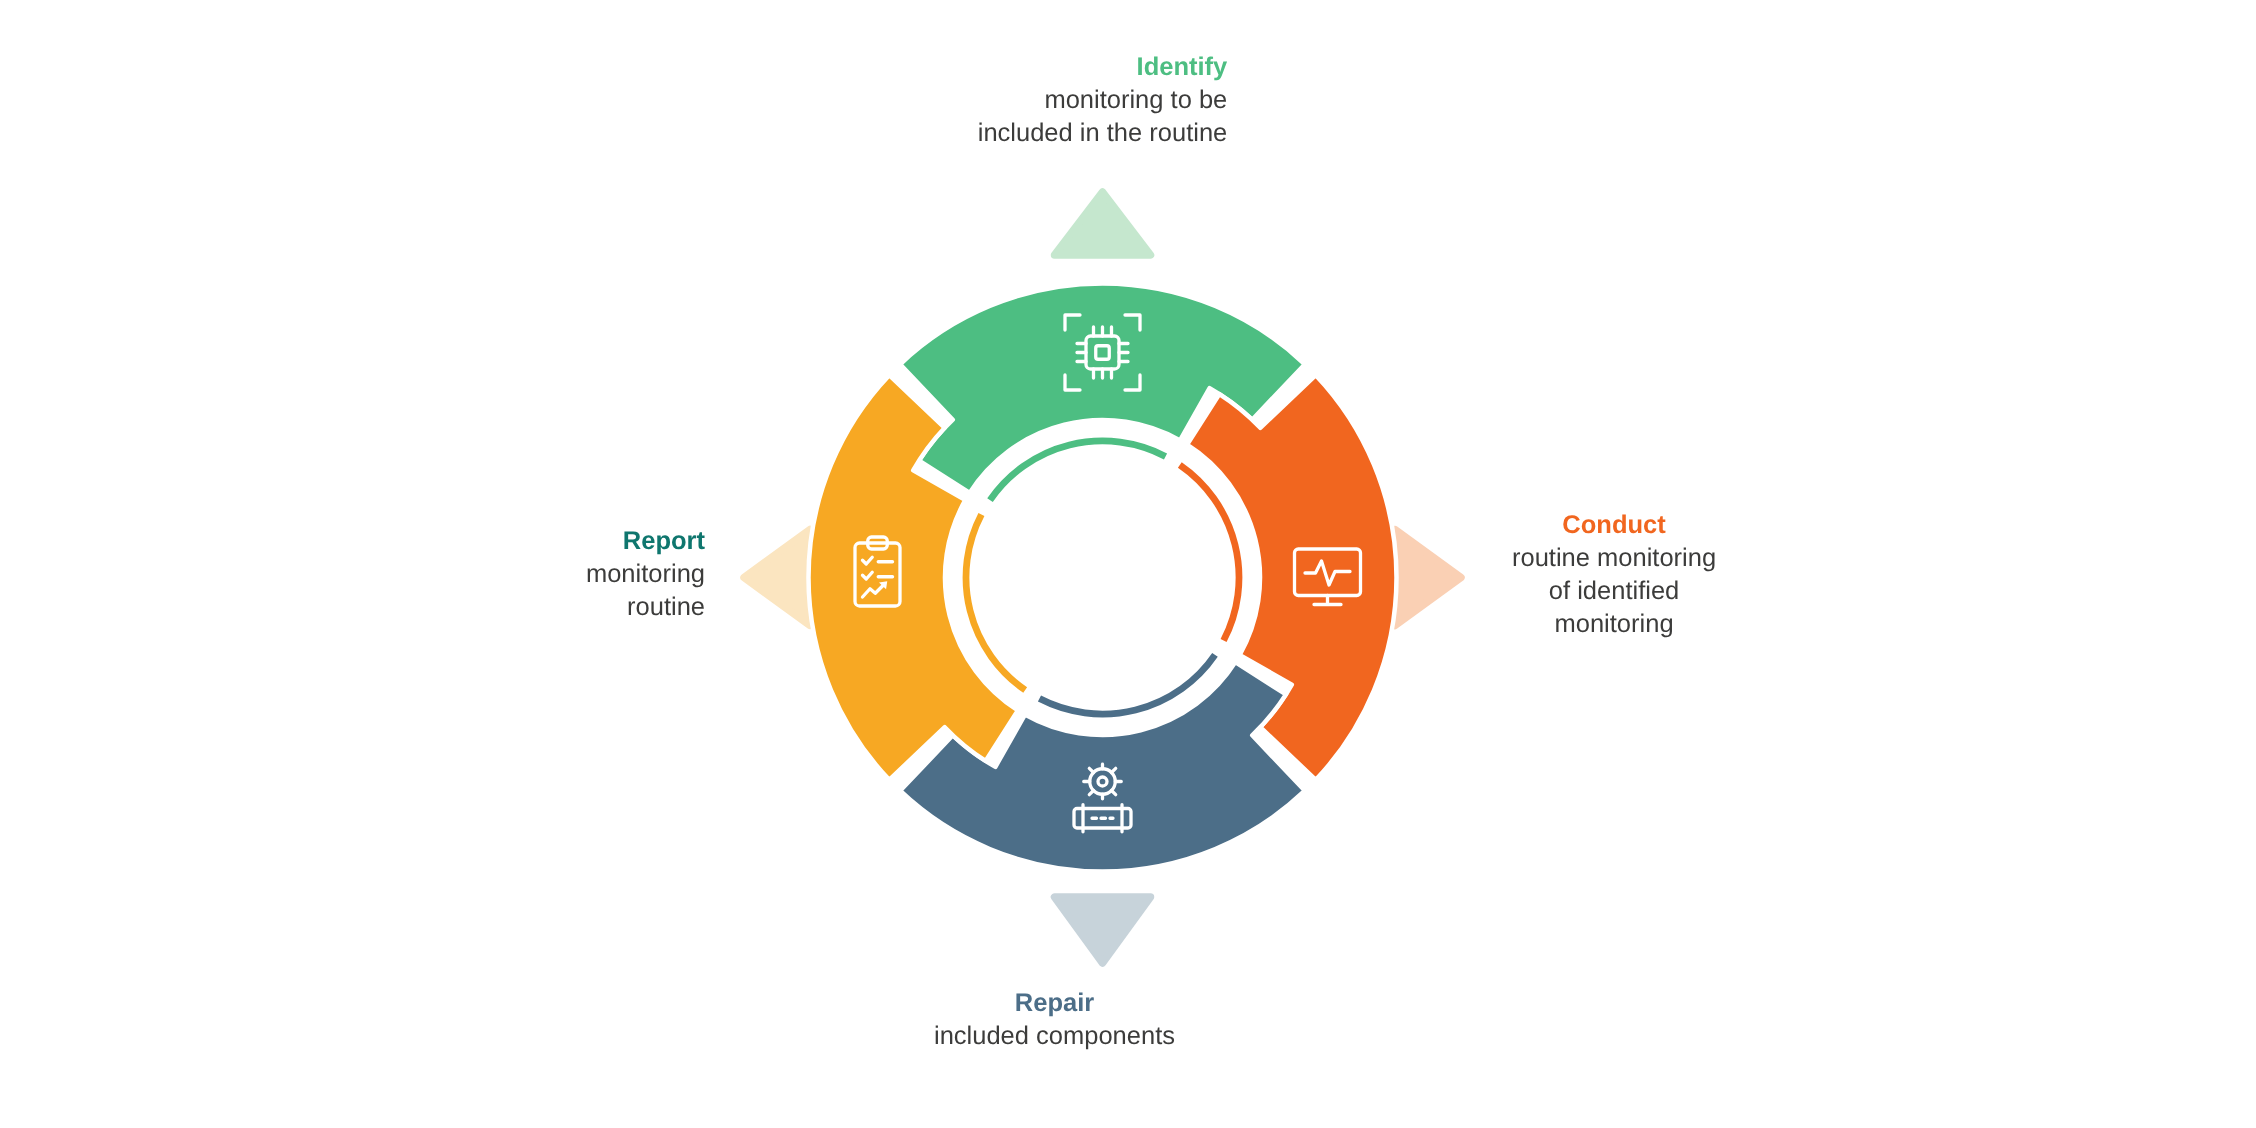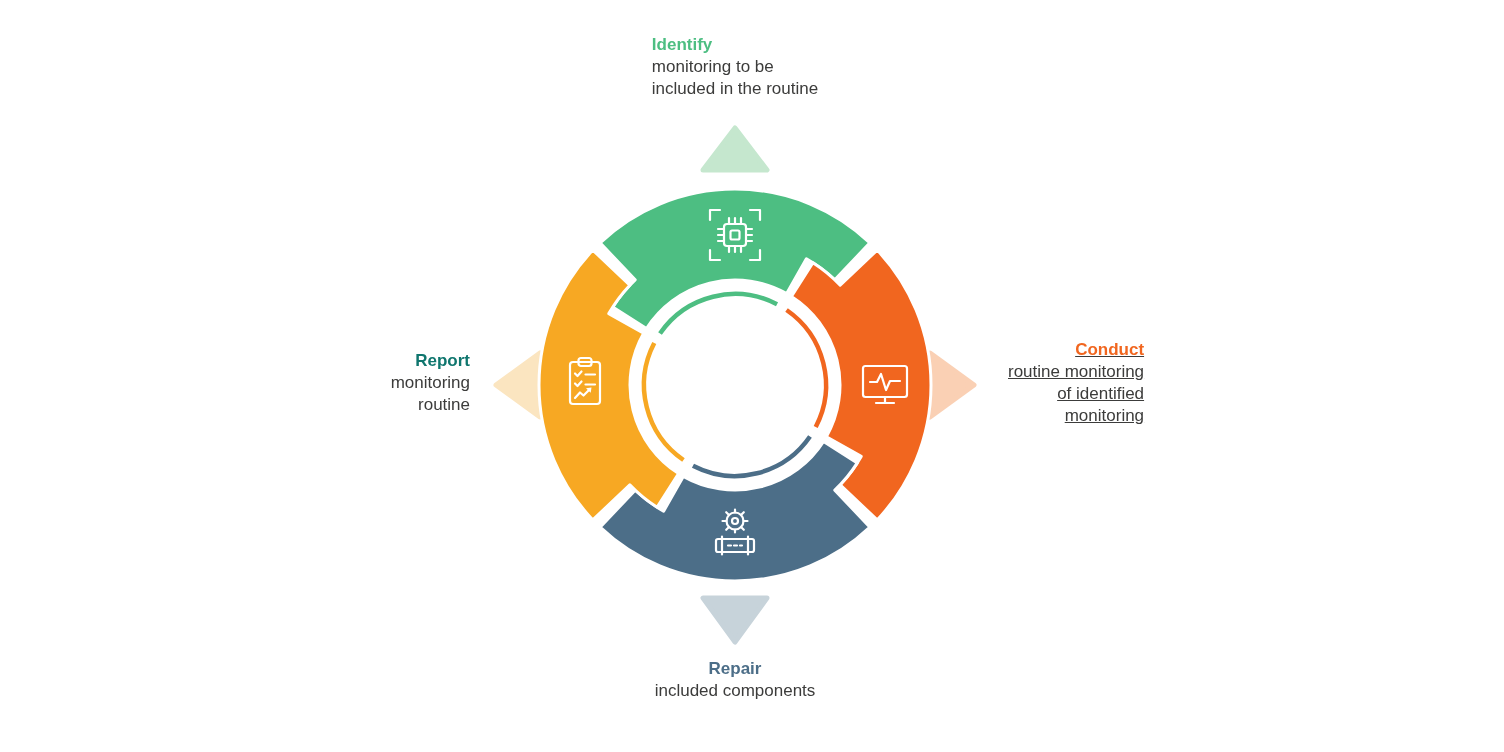--- a/index.html
+++ b/index.html
@@ -4,24 +4,24 @@
 <style>
   html,body{margin:0;padding:0;}
   body{
     width:1504px;height:752px;position:relative;overflow:hidden;
     background:#ffffff;
     font-family:"Liberation Sans", sans-serif;
   }
   svg.diagram{position:absolute;left:0;top:0;}
   .label{position:absolute;font-size:17px;line-height:22px;color:#3C3C3B;}
   .label-title{font-weight:bold;}
-  .top-label{left:735px;top:34px;transform:translateX(-50%);text-align:left;white-space:nowrap;}
-  .right-label{left:1008px;top:339px;text-align:right;white-space:nowrap;text-decoration:underline;}
+  .top-label{left:735px;top:34px;transform:translateX(-50%);text-align:right;white-space:nowrap;}
+  .right-label{left:1008px;top:339px;text-align:center;white-space:nowrap;}
   .left-label{right:1034px;top:350px;text-align:right;white-space:nowrap;}
-  .bottom-label{left:735px;top:658px;transform:translateX(-50%);text-align:center;white-space:nowrap;}
+  .bottom-label{left:703px;top:658px;transform:translateX(-50%);text-align:center;white-space:nowrap;}
 </style>
 </head>
 <body>
 
 <svg class="diagram" width="1504" height="752" viewBox="0 0 1504 752" xmlns="http://www.w3.org/2000/svg">
   <g id="arrows-layer">
       <polygon points="735,128 767,170 703,170" fill="#C5E7CE" stroke="#C5E7CE" stroke-width="5" stroke-linejoin="round"></polygon>
       <polygon points="974,385 930,417 930,353" fill="#FAD0B4" stroke="#FAD0B4" stroke-width="5" stroke-linejoin="round"></polygon>
       <polygon points="735,642 703,598 767,598" fill="#C7D3DA" stroke="#C7D3DA" stroke-width="5" stroke-linejoin="round"></polygon>
       <polygon points="496,385 540,353 540,417" fill="#FBE5C0" stroke="#FBE5C0" stroke-width="5" stroke-linejoin="round"></polygon>

